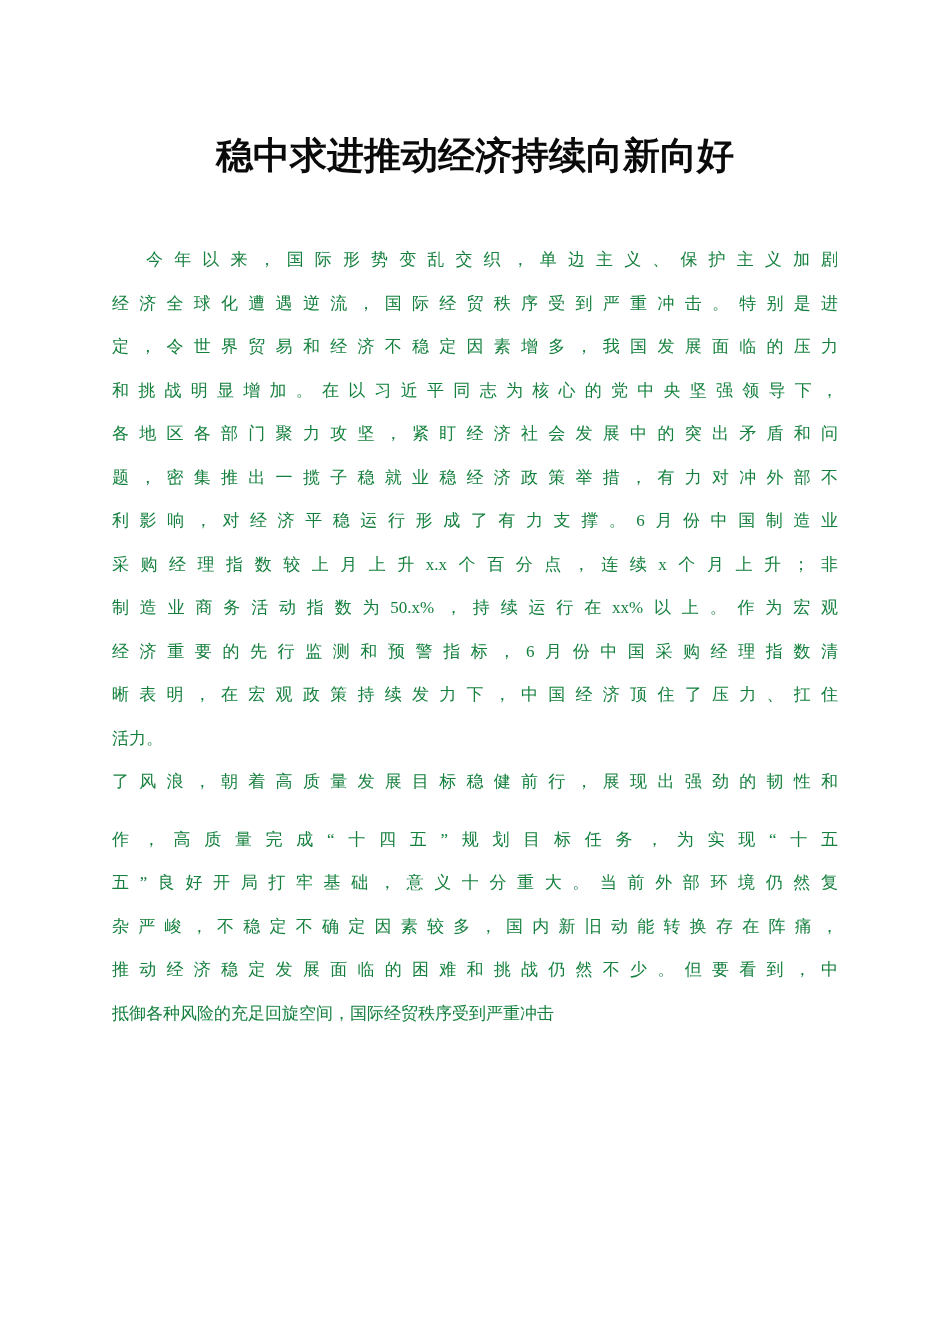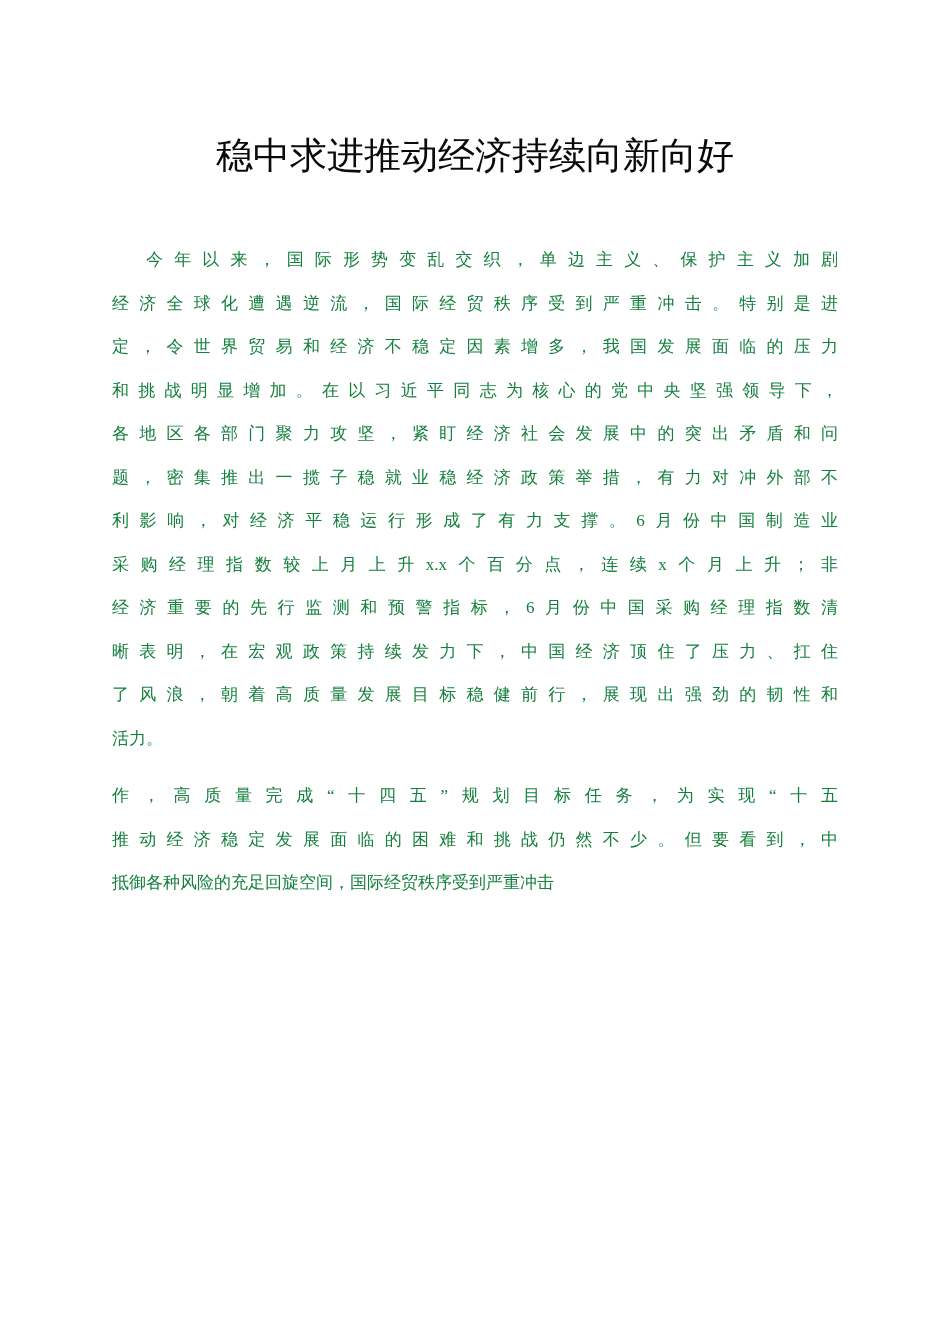--- a/index.html
+++ b/index.html
@@ -17,21 +17,21 @@
   .page {
     box-sizing: border-box;
     width: 950px;
     height: 1344px;
     padding: 0 112px;
     background: #ffffff;
   }
   .doc-title {
     margin: 132px 0 5px 0;
     font-size: 37px;
-    font-weight: 400;
+    font-weight: 700;
     line-height: 48px;
     text-align: center;
     letter-spacing: 0px;
     color: #0a0a0a;
   }
   .doc-body {
     margin-top: 58px;
   }
   .paragraph + .paragraph {
     margin-top: 14px;
@@ -59,24 +59,27 @@
   <div class="doc-body">
       <div class="paragraph">
         <div class="line first">今年以来，国际形势变乱交织，单边主义、保护主义加剧</div>
         <div class="line">经济全球化遭遇逆流，国际经贸秩序受到严重冲击。特别是进</div>
         <div class="line">定，令世界贸易和经济不稳定因素增多，我国发展面临的压力</div>
         <div class="line">和挑战明显增加。在以习近平同志为核心的党中央坚强领导下，</div>
         <div class="line">各地区各部门聚力攻坚，紧盯经济社会发展中的突出矛盾和问</div>
         <div class="line">题，密集推出一揽子稳就业稳经济政策举措，有力对冲外部不</div>
         <div class="line">利影响，对经济平稳运行形成了有力支撑。6月份中国制造业</div>
         <div class="line">采购经理指数较上月上升x.x个百分点，连续x个月上升；非</div>
+        <div class="line">制造业商务活动指数为50.x%，持续运行在xx%以上。作为宏观</div>
         <div class="line">经济重要的先行监测和预警指标，6月份中国采购经理指数清</div>
         <div class="line">晰表明，在宏观政策持续发力下，中国经济顶住了压力、扛住</div>
+        <div class="line last">活力。</div>
         <div class="line">了风浪，朝着高质量发展目标稳健前行，展现出强劲的韧性和</div>
-        <div class="line last">活力。</div>
       </div>
       <div class="paragraph">
         <div class="line">作，高质量完成“十四五”规划目标任务，为实现“十五</div>
+        <div class="line">五”良好开局打牢基础，意义十分重大。当前外部环境仍然复</div>
+        <div class="line">杂严峻，不稳定不确定因素较多，国内新旧动能转换存在阵痛，</div>
         <div class="line">推动经济稳定发展面临的困难和挑战仍然不少。但要看到，中</div>
         <div class="line last">抵御各种风险的充足回旋空间，国际经贸秩序受到严重冲击</div>
       </div>
     </div>
 </div>
 
 </body></html>

